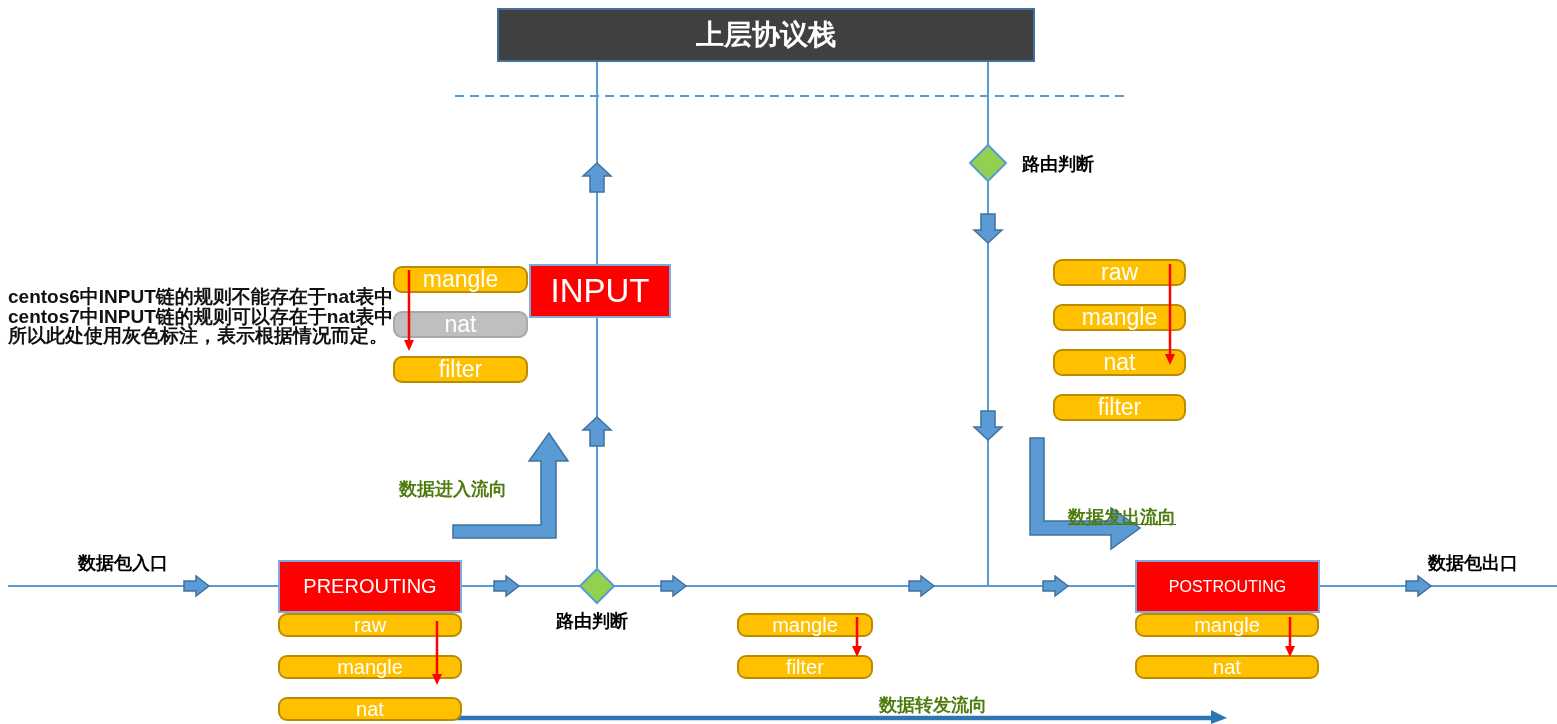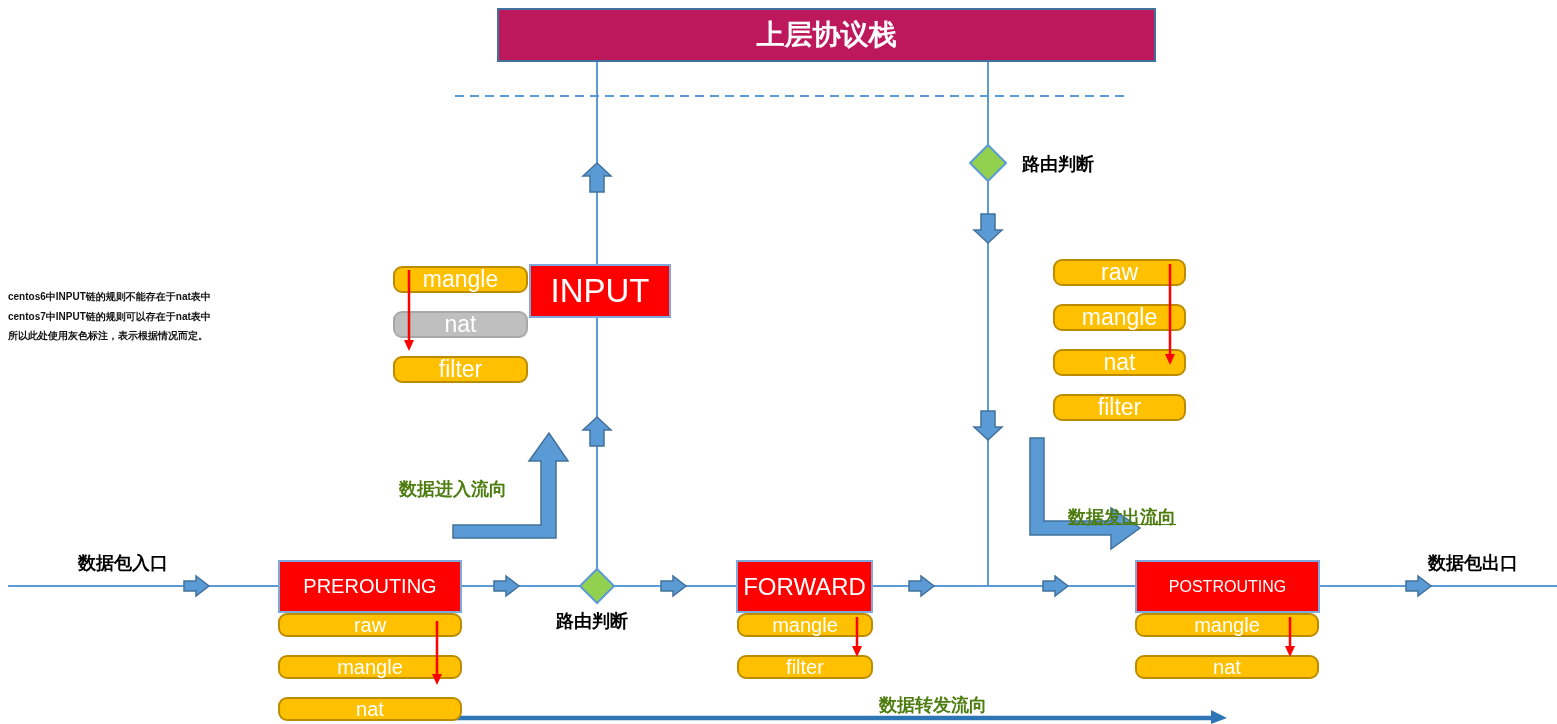--- a/index.html
+++ b/index.html
@@ -7,22 +7,22 @@
     position:relative; width:1557px; height:724px; background:#ffffff;
     font-family:"Liberation Sans", sans-serif; overflow:hidden;
   }
   .abs { position:absolute; }
   svg.layer { position:absolute; left:0; top:0; pointer-events:none; }
   .bg-layer { z-index:0; }
   .fg-layer { z-index:3; }
   .node { z-index:2; }
 
   .top-box {
-    left:497px; top:8px; width:659px; height:54px;
-    background:#be185d; border:2px solid #41719C; box-sizing:border-box;
+    left:497px; top:8px; width:538px; height:54px;
+    background:#404040; border:2px solid #41719C; box-sizing:border-box;
     color:#fff; font-size:28px; font-weight:700;
     display:flex; align-items:center; justify-content:center;
   }
   .chain {
     background:#FE0000; border:2px solid #7FA8DC; box-sizing:border-box;
     color:#fff; display:flex; align-items:center; justify-content:center;
     white-space:nowrap;
   }
   .chain-input       { left:529px;  top:264px; width:142px; height:54px; font-size:33px; }
   .chain-output      { left:917px;  top:257px; width:133px; height:52px; font-size:26px; }
@@ -41,21 +41,21 @@
   .stack-sm .tbl { height:24px; font-size:20px; }
   .stack-input       { left:393px;  top:266px; width:135px; }
   .stack-output      { left:1053px; top:259px; width:133px; }
   .stack-prerouting  { left:278px;  top:613px; width:184px; }
   .stack-forward     { left:737px;  top:613px; width:136px; }
   .stack-postrouting { left:1135px; top:613px; width:184px; }
 
   .lbl { font-weight:700; color:#000; white-space:nowrap; font-size:18px; z-index:2; }
   .lbl.blue { color:#4d7c0f; }
   .note {
-    left:8px; top:287px; font-weight:700; font-size:10px; line-height:19.5px;
+    left:8px; top:287px; font-weight:700; font-size:19px; line-height:19.5px;
     color:#111; white-space:nowrap; z-index:2;
   }
 </style>
 </head>
 <body>
 
 <div class="canvas">
 
   <svg class="layer bg-layer" width="1557" height="724" viewBox="0 0 1557 724">
 
@@ -99,23 +99,20 @@
     <div>centos7中INPUT链的规则可以存在于nat表中</div>
     <div>所以此处使用灰色标注，表示根据情况而定。</div>
   </div>
 
   <div class="abs chain chain-input node">
     <span>INPUT</span>
   </div>
   <div class="abs chain chain-prerouting node">
     <span>PREROUTING</span>
   </div>
-  <div class="abs chain chain-forward node">
-    <span>FORWARD</span>
-  </div>
   <div class="abs chain chain-postrouting node">
     <span>POSTROUTING</span>
   </div>
 
   <div class="abs stack stack-lg stack-input node">
     <div class="tbl">mangle</div>
     <div class="tbl gray">nat</div>
     <div class="tbl">filter</div>
   </div>
   <div class="abs stack stack-lg stack-output node">

